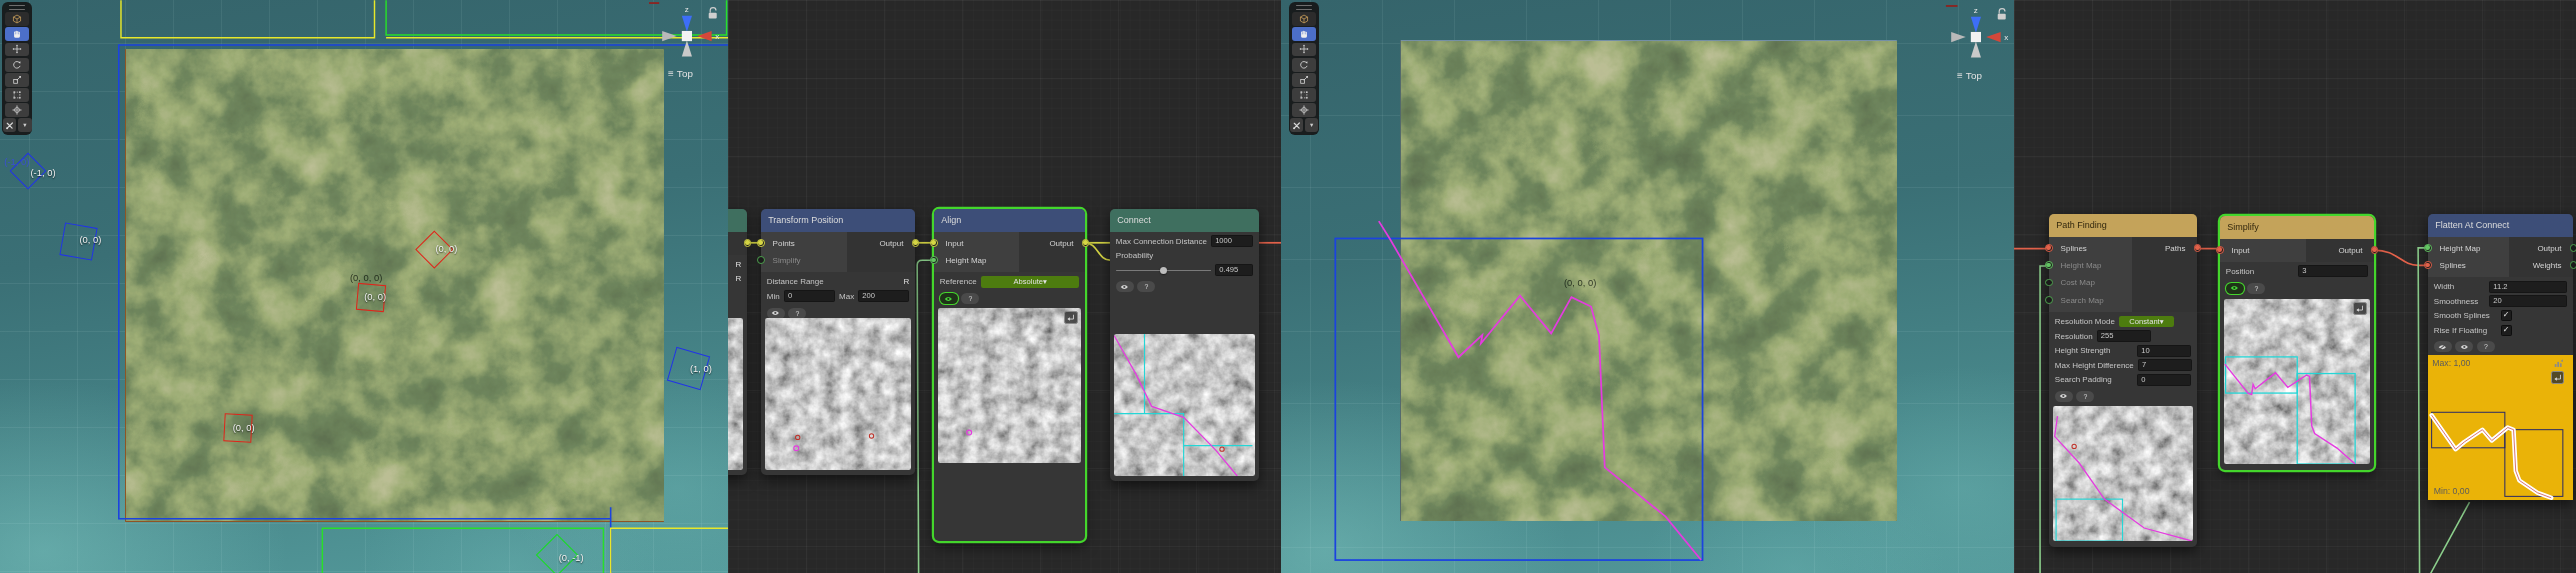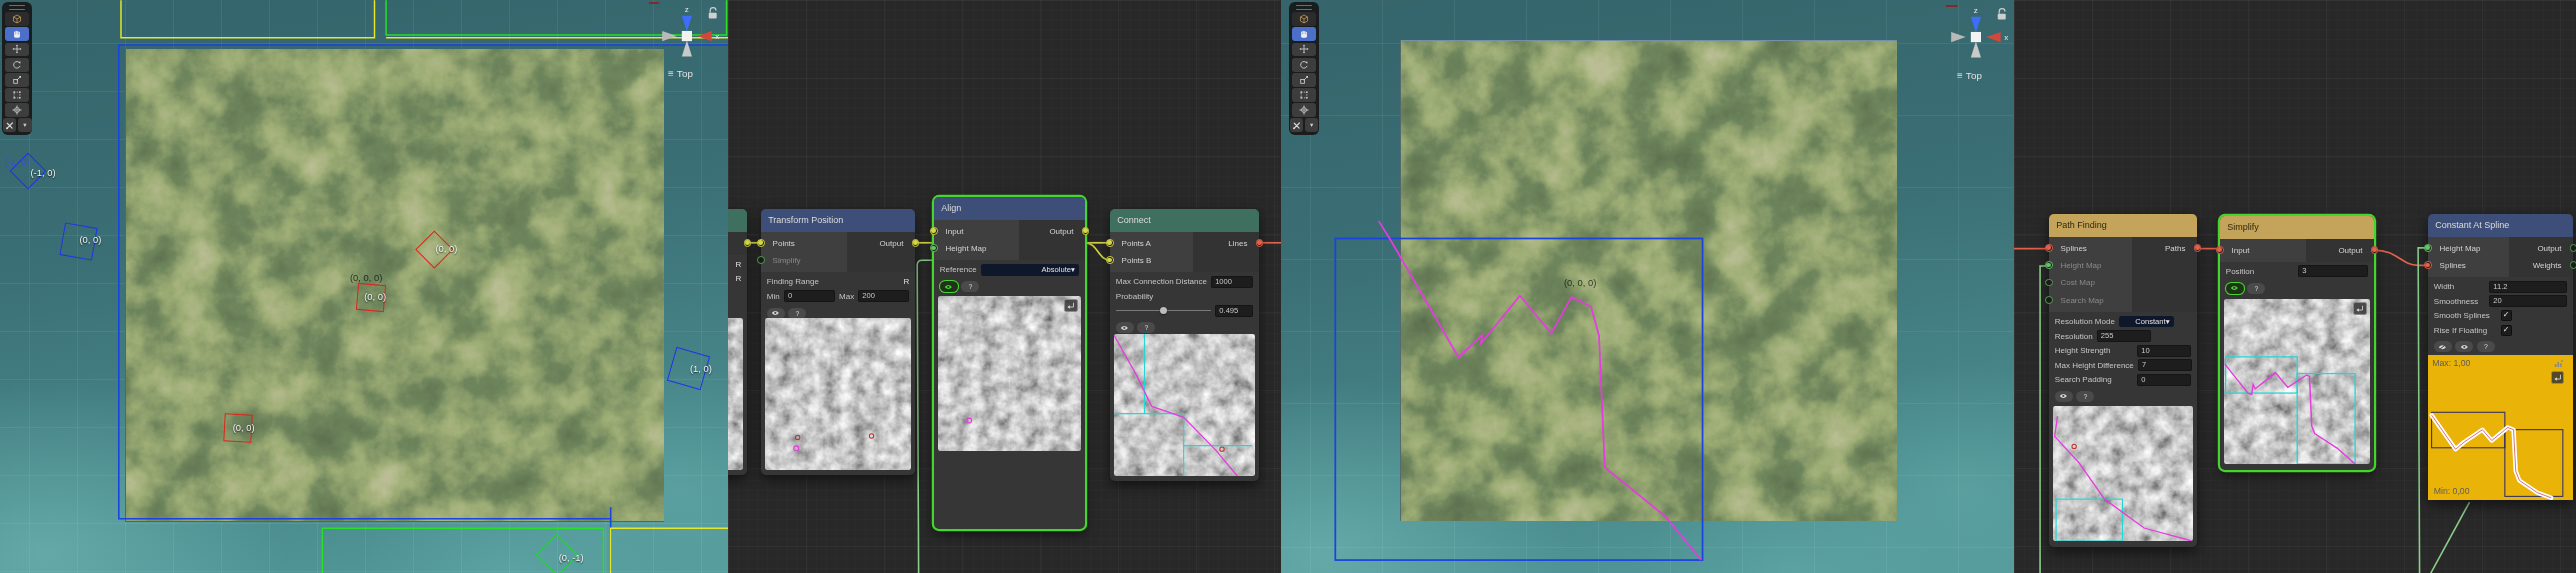--- a/index.html
+++ b/index.html
@@ -77,22 +77,22 @@
   .olabel{margin-left:auto}
   .sock{position:absolute;top:50%;width:5.8px;height:5.8px;margin-top:-4.3px;border-radius:50%;
       border:1.4px solid var(--sc);background:#1b1b1b;z-index:2}
   .sock.in{left:-4.3px}.sock.out{right:-4.3px}
   .sock.filled::after{content:"";position:absolute;inset:0.7px;border-radius:50%;background:var(--sc)}
   .params{padding:3.6px 5.8px 2.9px;display:flex;flex-direction:column;gap:2.2px}
   .prow{display:flex;align-items:center;gap:4.3px;height:12.3px}
   .plabel{white-space:nowrap;color:#c6c6c6}
   .pfield{flex:1;min-width:17.4px;background:#1d1d1d;border:0.7px solid #151515;border-radius:1.4px;
       height:10px;line-height:10px;padding:0 2.9px;color:#c9c9c9;font-size:7.6px}
-  .pselect{flex:1;background:#0f172a;border-radius:2.2px;height:11.6px;line-height:11.6px;
-      padding:0 4.3px;color:#e2e2e2;display:flex;justify-content:flex-end;font-size:7.6px}
+  .pselect{flex:1;background:#4d7c0f;border-radius:2.2px;height:11.6px;line-height:11.6px;
+      padding:0 4.3px;color:#e2e2e2;display:flex;justify-content:center;font-size:7.6px}
   .rbadge{margin-left:auto;color:#e0e0e0;font-size:8px}
   .spacer{flex:1}
   .slider{flex:1;position:relative;height:10px}
   .slider .track{position:absolute;left:0;right:0;top:4.3px;height:1.4px;background:#7a7a7a;border-radius:0.7px}
   .slider .knob{position:absolute;top:1.4px;width:7.2px;height:7.2px;border-radius:50%;background:#bdbdbd;
       box-shadow:0 0.7px 1.4px rgba(0,0,0,.6)}
   .checkbox{width:9.4px;height:9.4px;background:#1d1d1d;border:0.7px solid #0e0e0e;border-radius:1.4px;
       color:#e6e6e6;font-size:8px;line-height:8.7px;text-align:center}
   .icorow{display:flex;gap:3.6px;padding:2.2px 5.8px 1.4px}
   .ibtn{width:18px;height:11px;border-radius:5.8px;background:#4A4A4A;display:flex;
@@ -332,21 +332,21 @@
           <span class="olabel">Output</span>
           <span class="sock out filled" style="--sc:#D6D645"></span>
         </div>
         <div class="iorow">
           <span class="sock in" style="--sc:#4FA34F"></span>
           <span class="ilabel dim">Simplify</span>
         </div>
       </div>
       <div class="params">
         <div class="prow">
-          <span class="plabel">Finding Range</span>
+          <span class="plabel">Distance Range</span>
           <span class="rbadge">R</span>
         </div>
         <div class="prow">
           <span class="plabel">Min</span>
           <span class="pfield">0</span>
           <span class="plabel">Max</span>
           <span class="pfield">200</span>
         </div>
       </div>
       <div class="icorow">
@@ -376,21 +376,21 @@
             </svg></div>
         <svg class="pv-overlay" width="145" height="152" viewBox="0 0 200 210">
           <line x1="108" y1="0" x2="108" y2="210" stroke="rgba(255,255,255,.18)" stroke-width="1"></line>
           <circle cx="45" cy="165" r="3" fill="none" stroke="#c03028" stroke-width="1.4"></circle>
           <circle cx="43" cy="180" r="3.4" fill="none" stroke="#E53BE0" stroke-width="1.6"></circle>
           <circle cx="147" cy="163" r="3" fill="none" stroke="#c03028" stroke-width="1.4"></circle>
         </svg>
       </div>
     </div>
 
-    <div class="node selected" style="left:206px;top:197px;width:151px;height:332px">
+    <div class="node selected" style="left:206px;top:209px;width:151px;height:332px">
       <div class="nhdr blue">Align</div>
       <div class="io">
         <div class="iorow">
           <span class="sock in filled" style="--sc:#D6D645"></span>
           <span class="ilabel">Input</span>
           <span class="olabel">Output</span>
           <span class="sock out filled" style="--sc:#D6D645"></span>
         </div>
         <div class="iorow">
           <span class="sock in filled" style="--sc:#62C462"></span>
@@ -439,32 +439,20 @@
           <svg width="7.2" height="6.5" viewBox="0 0 10 9">
               <path d="M9 1 V7 H2" fill="none" stroke="#d8d8d8" stroke-width="1.2"></path>
               <path d="M0.5 7 4 4.6 V9.4Z" fill="#d8d8d8"></path>
             </svg>
         </div>
       </div>
     </div>
 
     <div class="node" style="left:382px;top:209px;width:149px;height:272px">
       <div class="nhdr teal">Connect</div>
-      <div class="io">
-        <div class="iorow">
-          <span class="sock in filled" style="--sc:#D6D645"></span>
-          <span class="ilabel">Points A</span>
-          <span class="olabel">Lines</span>
-          <span class="sock out filled" style="--sc:#E2614A"></span>
-        </div>
-        <div class="iorow">
-          <span class="sock in filled" style="--sc:#D6D645"></span>
-          <span class="ilabel">Points B</span>
-        </div>
-      </div>
       <div class="params">
         <div class="prow">
           <span class="plabel">Max Connection Distance</span>
           <span class="pfield">1000</span>
         </div>
         <div class="prow">
           <span class="plabel">Probability</span>
         </div>
         <div class="prow">
           <span class="slider">
@@ -780,21 +768,21 @@
         <div class="pv-btn" style="right:2.9px;top:2.9px">
           <svg width="7.2" height="6.5" viewBox="0 0 10 9">
               <path d="M9 1 V7 H2" fill="none" stroke="#d8d8d8" stroke-width="1.2"></path>
               <path d="M0.5 7 4 4.6 V9.4Z" fill="#d8d8d8"></path>
             </svg>
         </div>
       </div>
     </div>
 
     <div class="node" style="left:414px;top:214px;width:145px;height:286px">
-      <div class="nhdr blue">Constant At Spline</div>
+      <div class="nhdr blue">Flatten At Connect</div>
       <div class="io">
         <div class="iorow">
           <span class="sock in filled" style="--sc:#62C462"></span>
           <span class="ilabel">Height Map</span>
           <span class="olabel">Output</span>
           <span class="sock out" style="--sc:#4FA34F"></span>
         </div>
         <div class="iorow">
           <span class="sock in filled" style="--sc:#E2614A"></span>
           <span class="ilabel">Splines</span>

